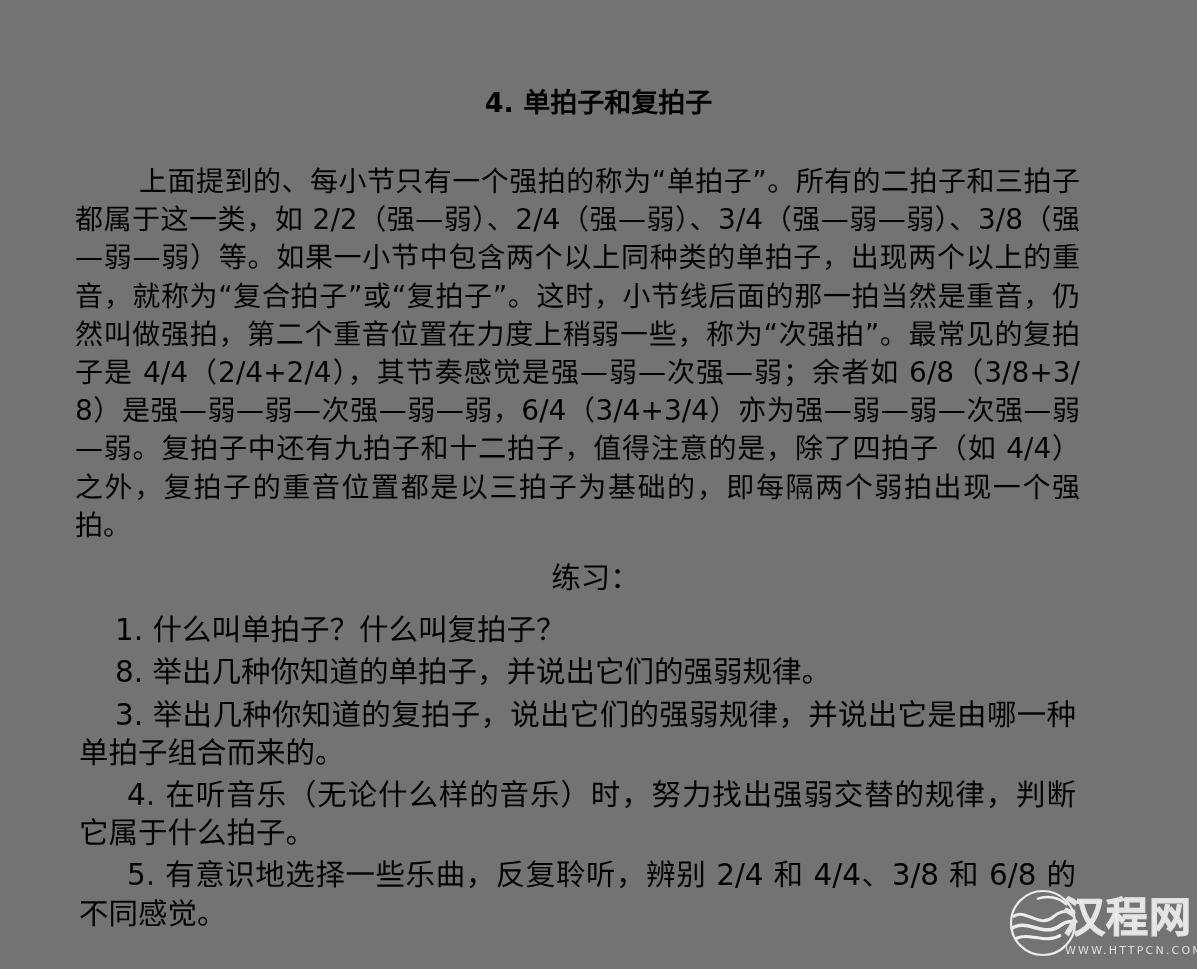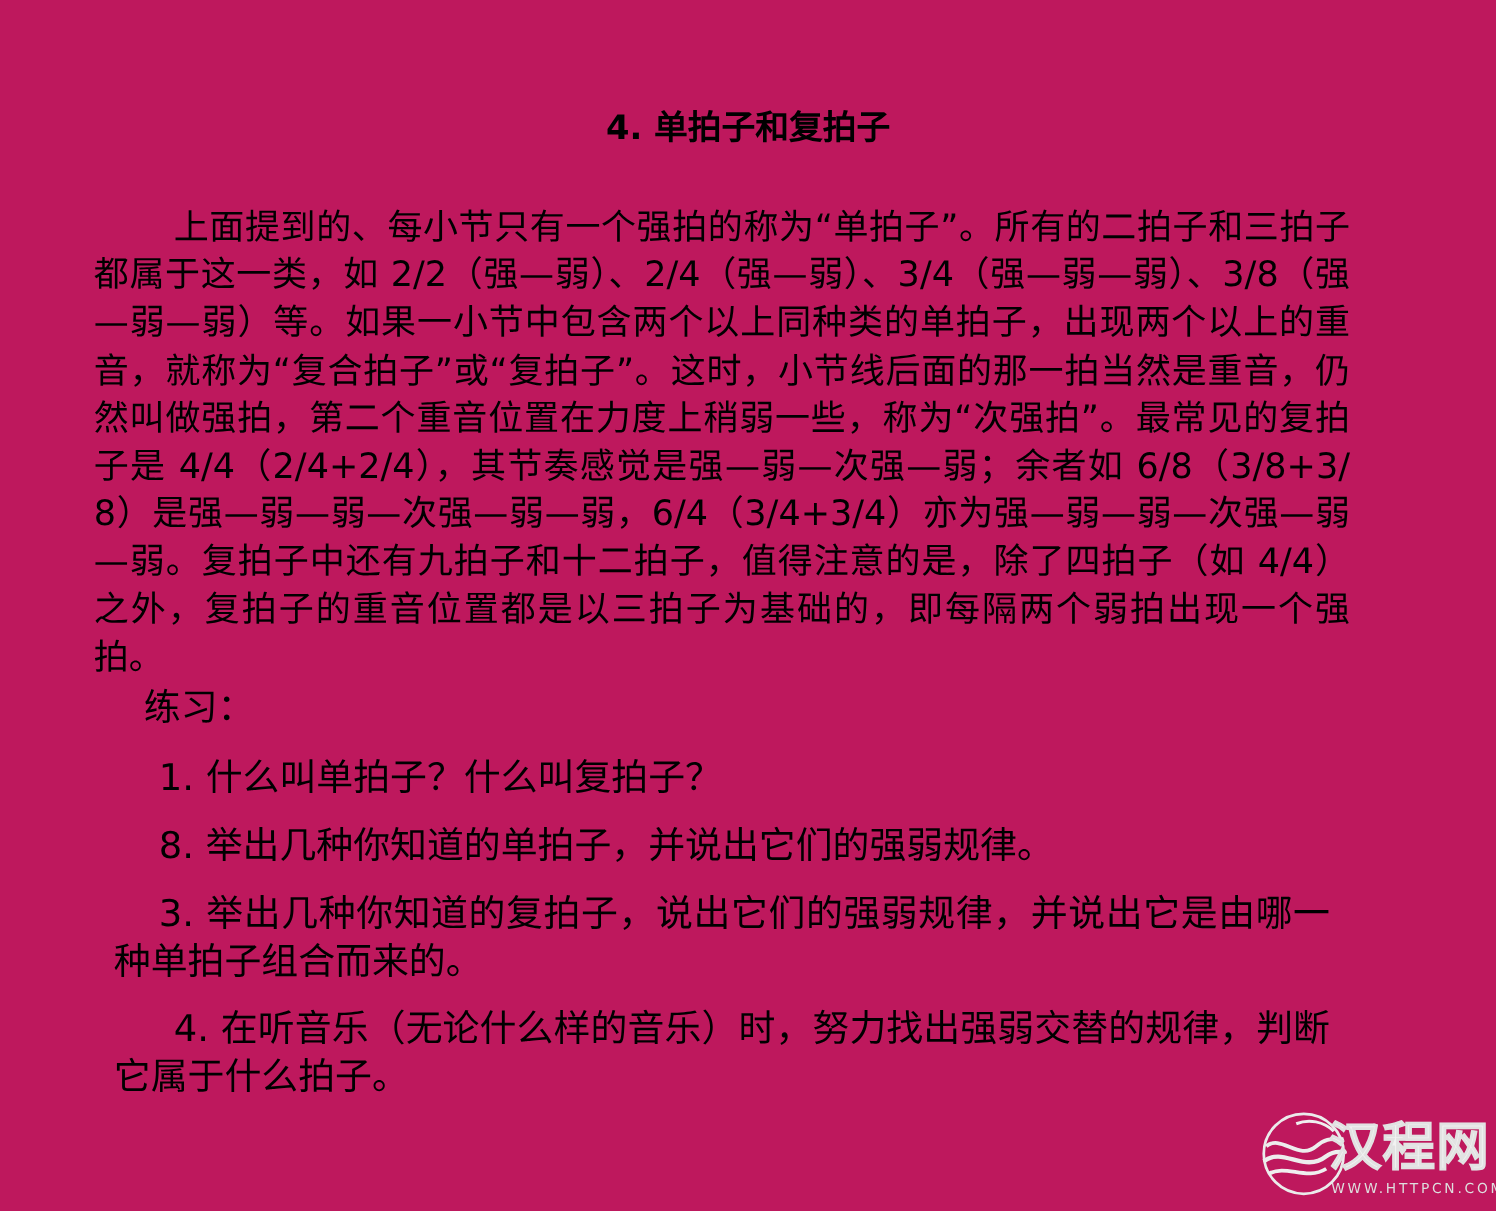--- a/index.html
+++ b/index.html
@@ -14,21 +14,21 @@
     position: relative;
     overflow: hidden;
     font-family: "DejaVu Sans", "Liberation Sans", sans-serif;
     color: #000000;
     -webkit-font-smoothing: none;
   }
 
   .page {
     position: absolute;
     inset: 0;
-    background: #be185d;
+    background: #737373;
   }
 
   
   .doc-title {
     position: absolute;
     left: 0;
     top: 86px;
     width: 1197px;
     text-align: center;
     font-size: 27px;
@@ -58,31 +58,30 @@
   }
 
   .para.intro {
     text-indent: 64px;
   }
 
   
   .ex-head {
     font-size: 29.5px;
     line-height: 38.2px;
-    margin: 4px;
+    margin: 14px;
     text-indent: 36px;
-    text-align: left;
+    text-align: center;
     color: #000000;
-    font-family: Liberation Mono, monospace;
   }
 
   .ex-item {
     font-size: 29.5px;
     line-height: 38.2px;
-    margin: 16px;
+    margin: 4px;
     text-align: justify;
     text-justify: inter-ideograph;
     color: #000000;
     word-break: break-all;
   }
 
   .ex-item.indent-s { text-indent: 36px; }
   .ex-item.indent-m { text-indent: 48px; }
 
   
@@ -139,20 +138,21 @@
     <p class="ex-head">练习：</p>
 
     <p class="ex-item indent-s">1. 什么叫单拍子？什么叫复拍子？</p>
 
     <p class="ex-item indent-s">8. 举出几种你知道的单拍子，并说出它们的强弱规律。</p>
 
     <p class="ex-item indent-s">3. 举出几种你知道的复拍子，说出它们的强弱规律，并说出它是由哪一种单拍子组合而来的。</p>
 
     <p class="ex-item indent-m">4. 在听音乐（无论什么样的音乐）时，努力找出强弱交替的规律，判断它属于什么拍子。</p>
 
+    <p class="ex-item indent-m">5. 有意识地选择一些乐曲，反复聆听，辨别 2/4 和 4/4、3/8 和 6/8 的不同感觉。</p>
 
 
   </div>
 
   <div class="watermark">
     <svg class="wm-mark" viewBox="0 0 190 78" xmlns="http://www.w3.org/2000/svg">
       <circle cx="40" cy="36" r="32" fill="none" stroke="#ebebeb" stroke-width="2.2"></circle>
       <path d="M10 30 C22 20, 36 42, 50 30 C60 21, 66 26, 72 24" fill="none" stroke="#ededed" stroke-width="3"></path>
       <path d="M8 42 C24 30, 40 52, 58 38 C66 32, 70 36, 74 34" fill="none" stroke="#ededed" stroke-width="3.5"></path>
       <path d="M12 52 C26 44, 42 58, 58 48" fill="none" stroke="#efefef" stroke-width="3"></path>

